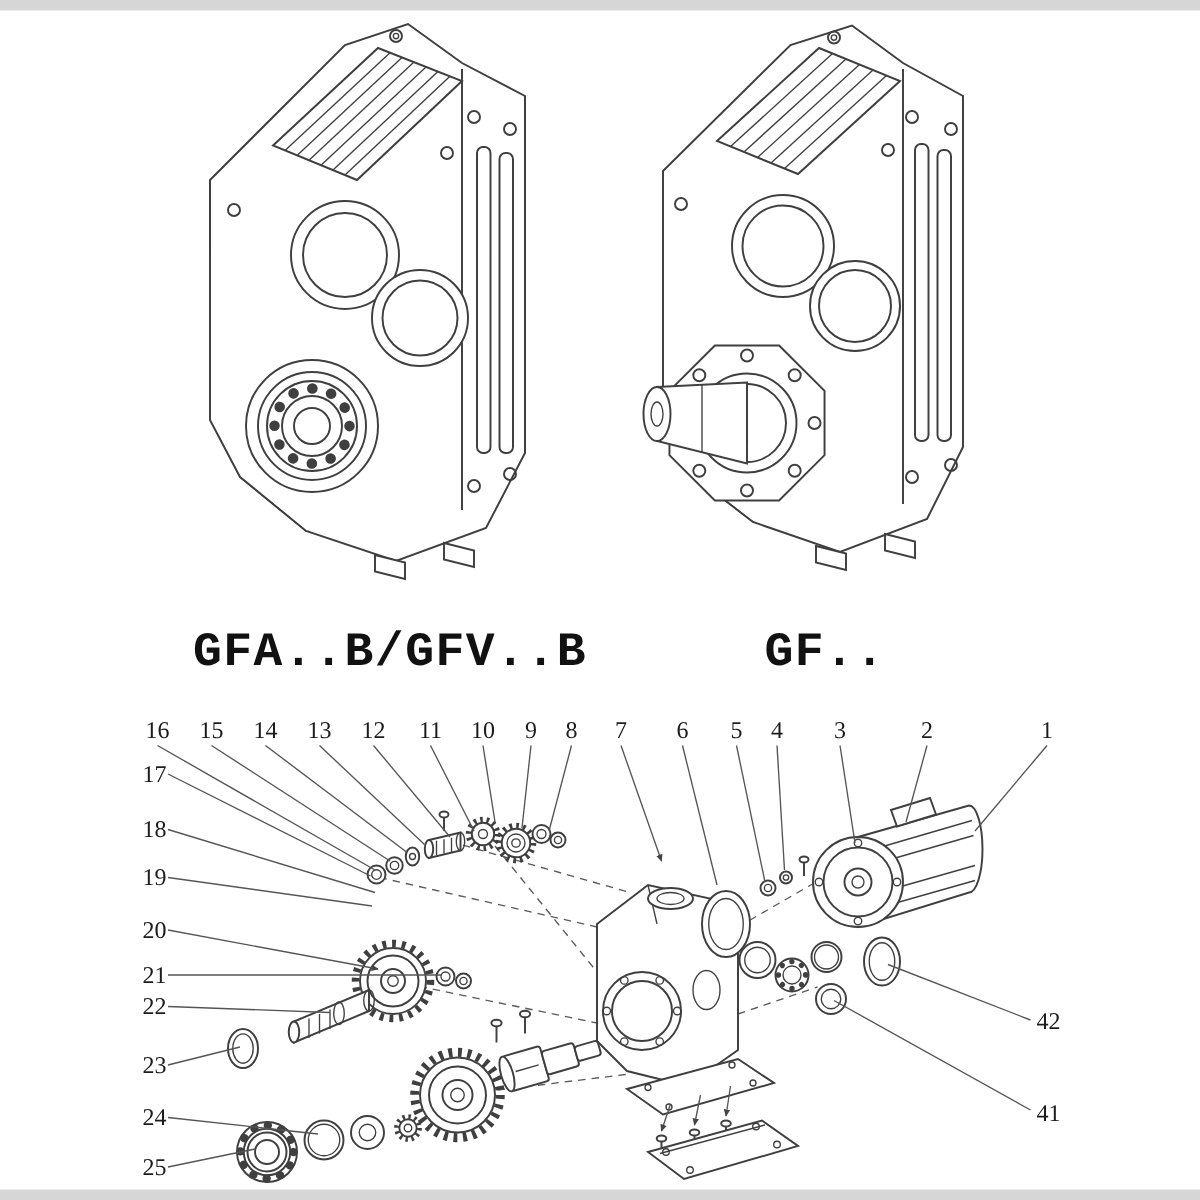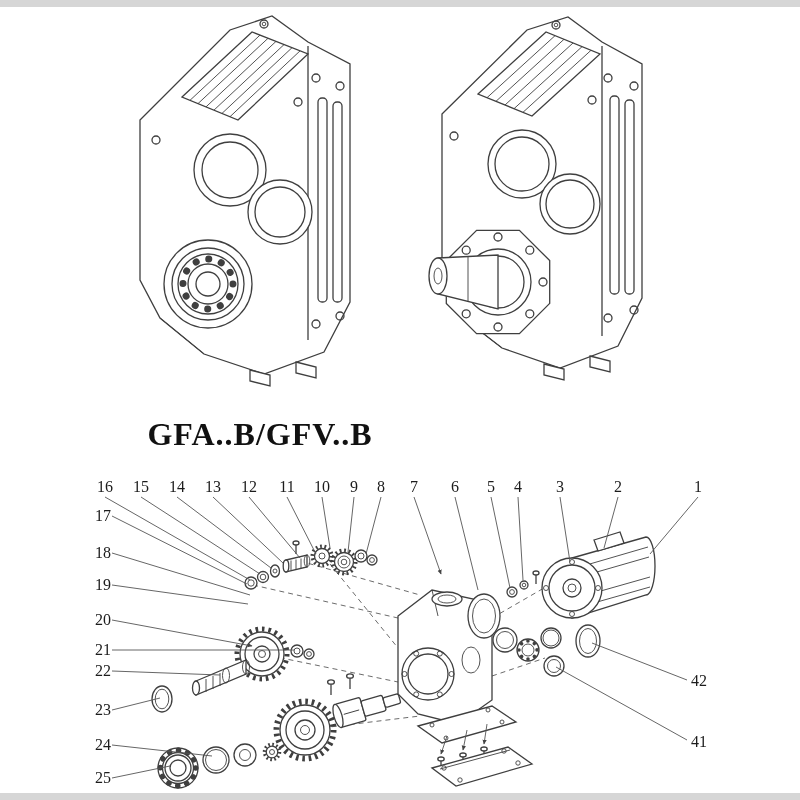--- a/index.html
+++ b/index.html
@@ -2,21 +2,21 @@
 <html><head>
 <meta charset="utf-8">
 <style>
   html,body{margin:0;padding:0;background:#fff;}
   .page{position:relative;width:800px;height:800px;background:#fff;overflow:hidden;
         font-family:"Liberation Serif",serif;}
   .edge{position:absolute;left:0;width:800px;height:7px;background:#d6d6d6;}
   .edge.top{top:0;}
   .edge.bottom{bottom:0;}
   .draw{position:absolute;}
-  .caption{position:absolute;font-family:Liberation Serif, serif;font-weight:bold;
+  .caption{position:absolute;font-family:Liberation Mono, monospace;font-weight:bold;
            font-size:32px;color:#111;text-align:center;letter-spacing:1px;}
   
   .ln{fill:none;stroke:#3f3f3f;stroke-width:1.3;}
   .lnf{fill:#ffffff;stroke:#3f3f3f;stroke-width:1.3;}
   .thin{stroke-width:0.9;}
   .dash{fill:none;stroke:#5a5a5a;stroke-width:0.9;stroke-dasharray:5 4;}
   .leader{fill:none;stroke:#555;stroke-width:0.9;}
   .teeth{fill:none;stroke:#3f3f3f;}
   text.callout{font-family:"Liberation Serif",serif;font-size:16px;fill:#1c1c1c;text-anchor:middle;}
 </style>
@@ -134,20 +134,21 @@
       <circle class="ln" cx="196" cy="312" r="4"></circle>
       <circle class="ln" cx="222" cy="304" r="4"></circle>
     </g>
     <g>
       <path class="lnf" d="M 132,358 L 152,363 L 152,374 L 132,369 Z"></path>
       <path class="lnf" d="M 178,350 L 198,355 L 198,366 L 178,361 Z"></path>
     </g>
   </svg>
 
   <div class="caption" style="left:110px;top:416px;width:300px;">GFA..B/GFV..B</div>
+  <div class="caption" style="left:430px;top:416px;width:240px;">GF..</div>
 
   <svg class="draw" style="left:0;top:468px;" width="800" height="332" viewBox="0 0 800 332">
     <defs>
       <marker id="arrow" viewBox="0 0 10 10" refX="8" refY="5" markerWidth="6" markerHeight="6" orient="auto">
         <path d="M 0 1 L 9 5 L 0 9 Z" fill="#444"></path>
       </marker>
     </defs>
 
     <g>
       <path class="dash" d="M 253,117 L 398,150"></path>

